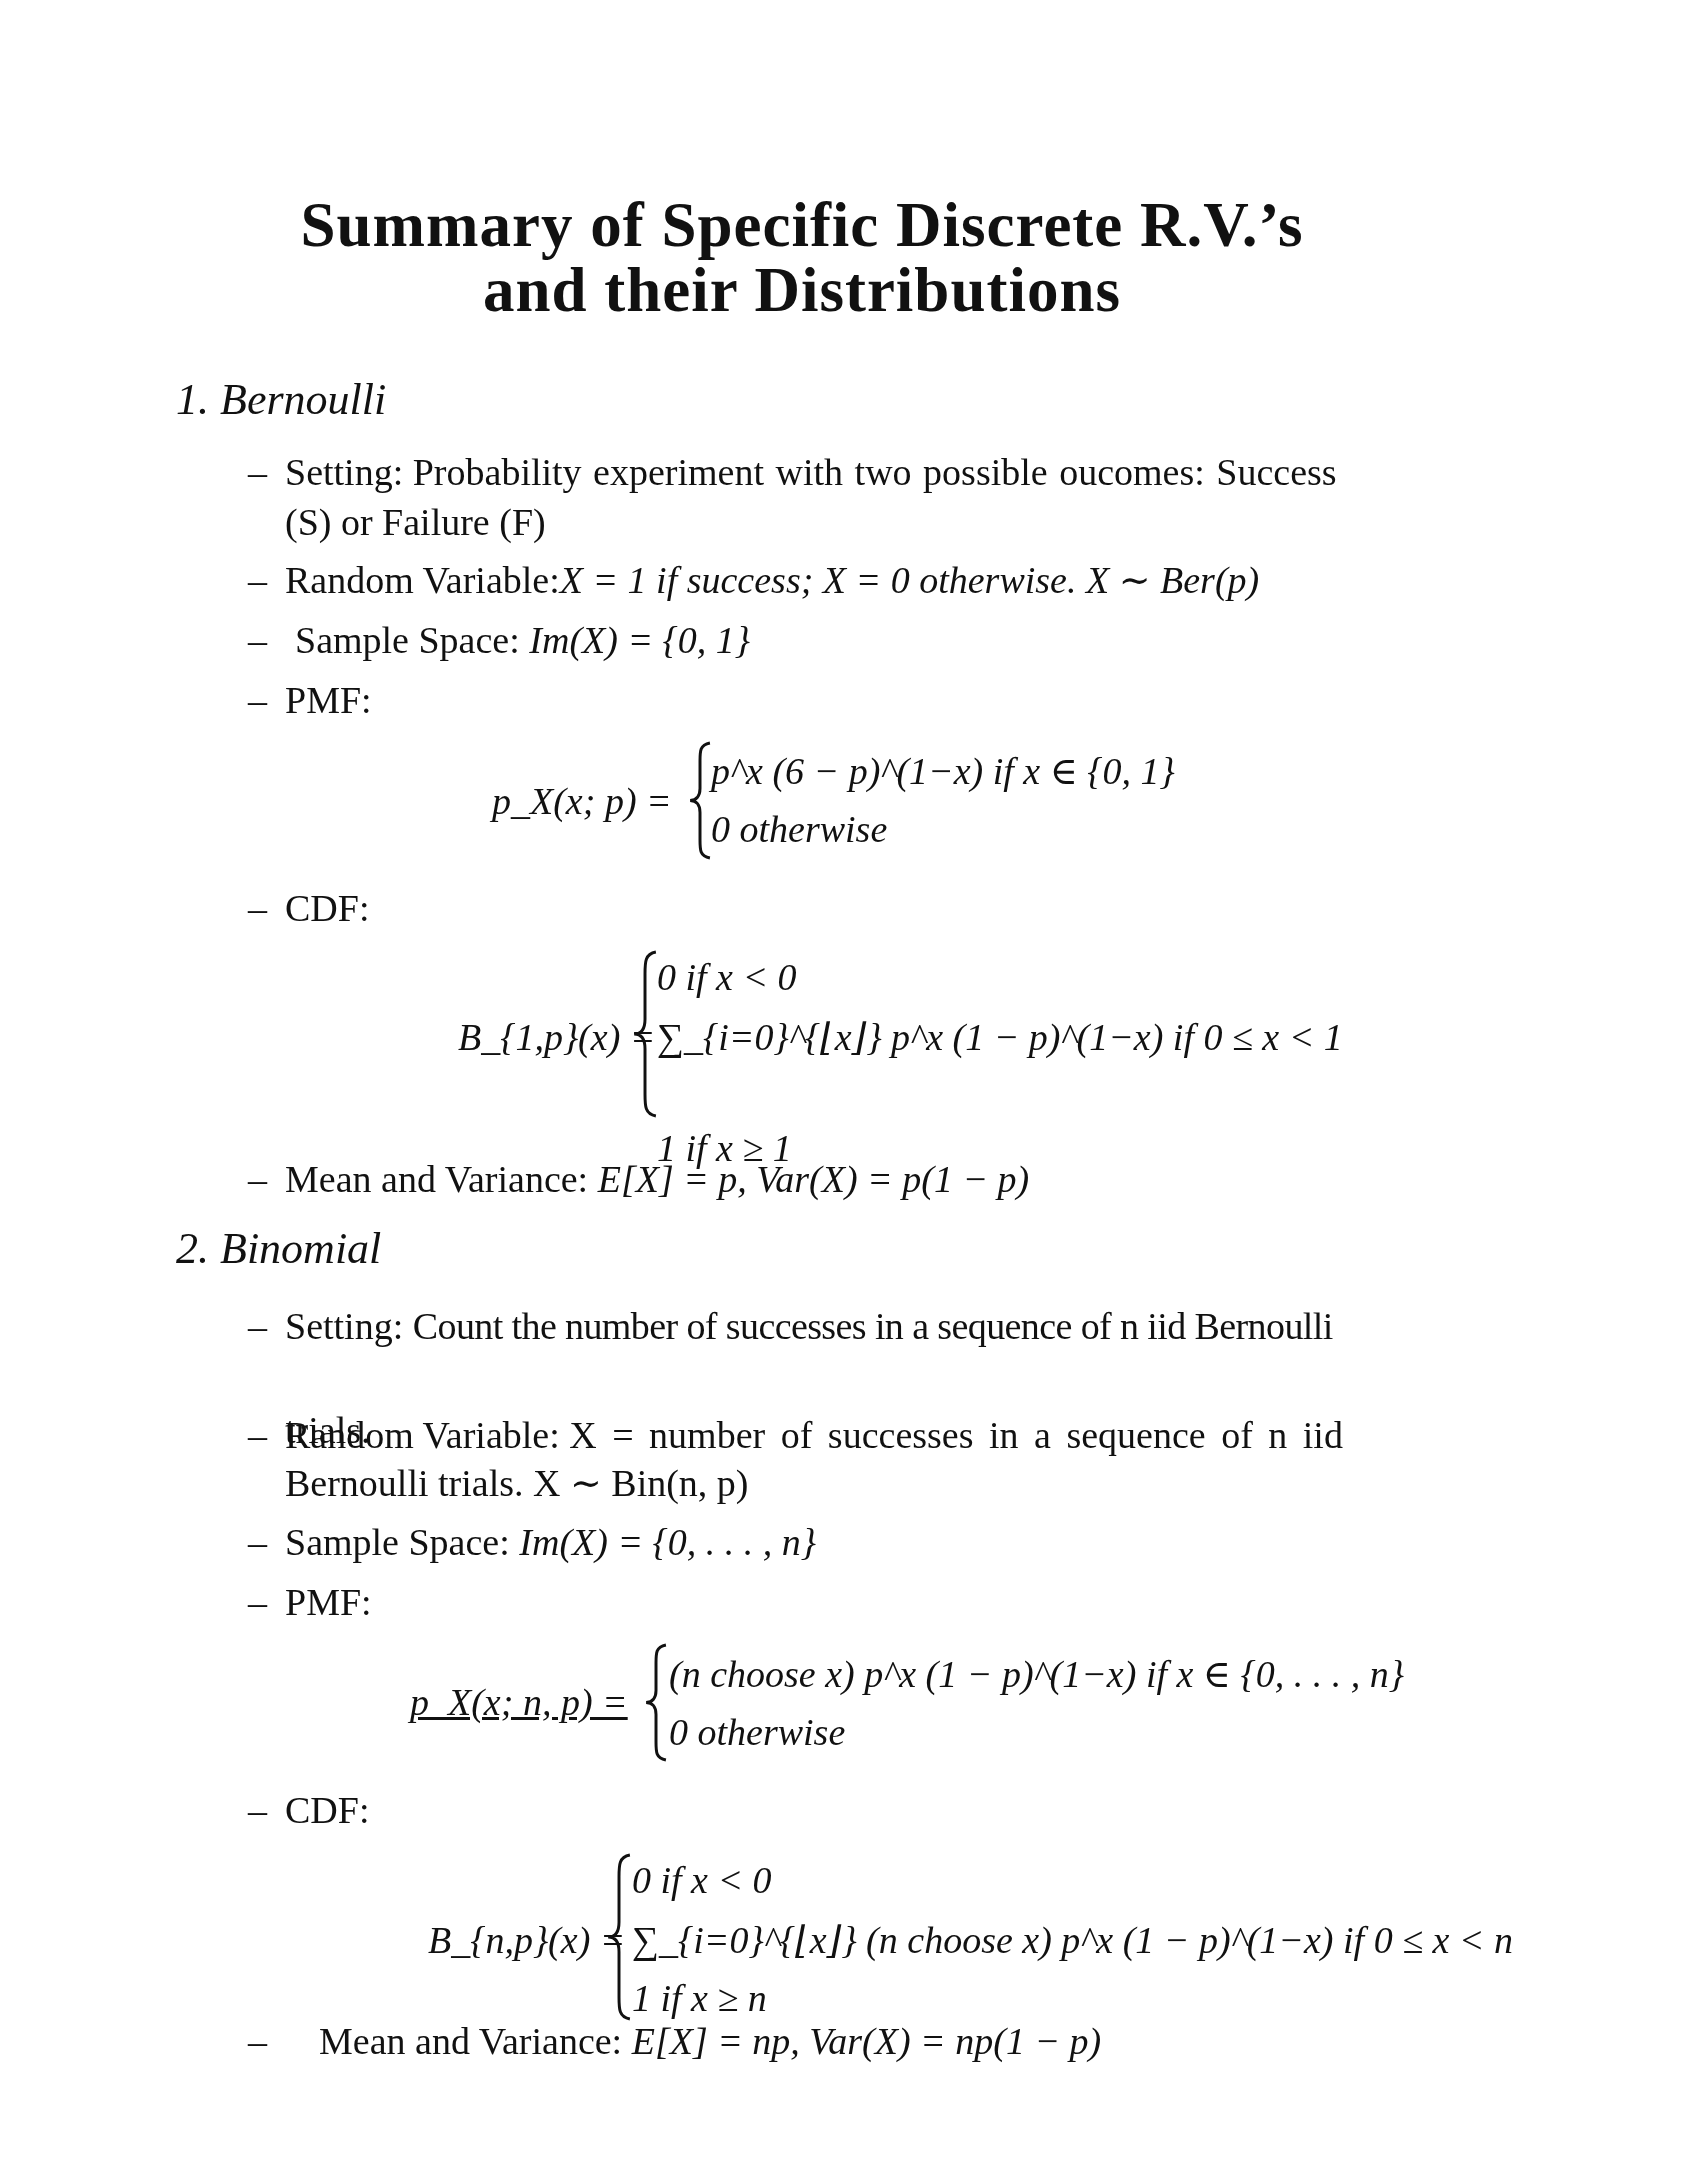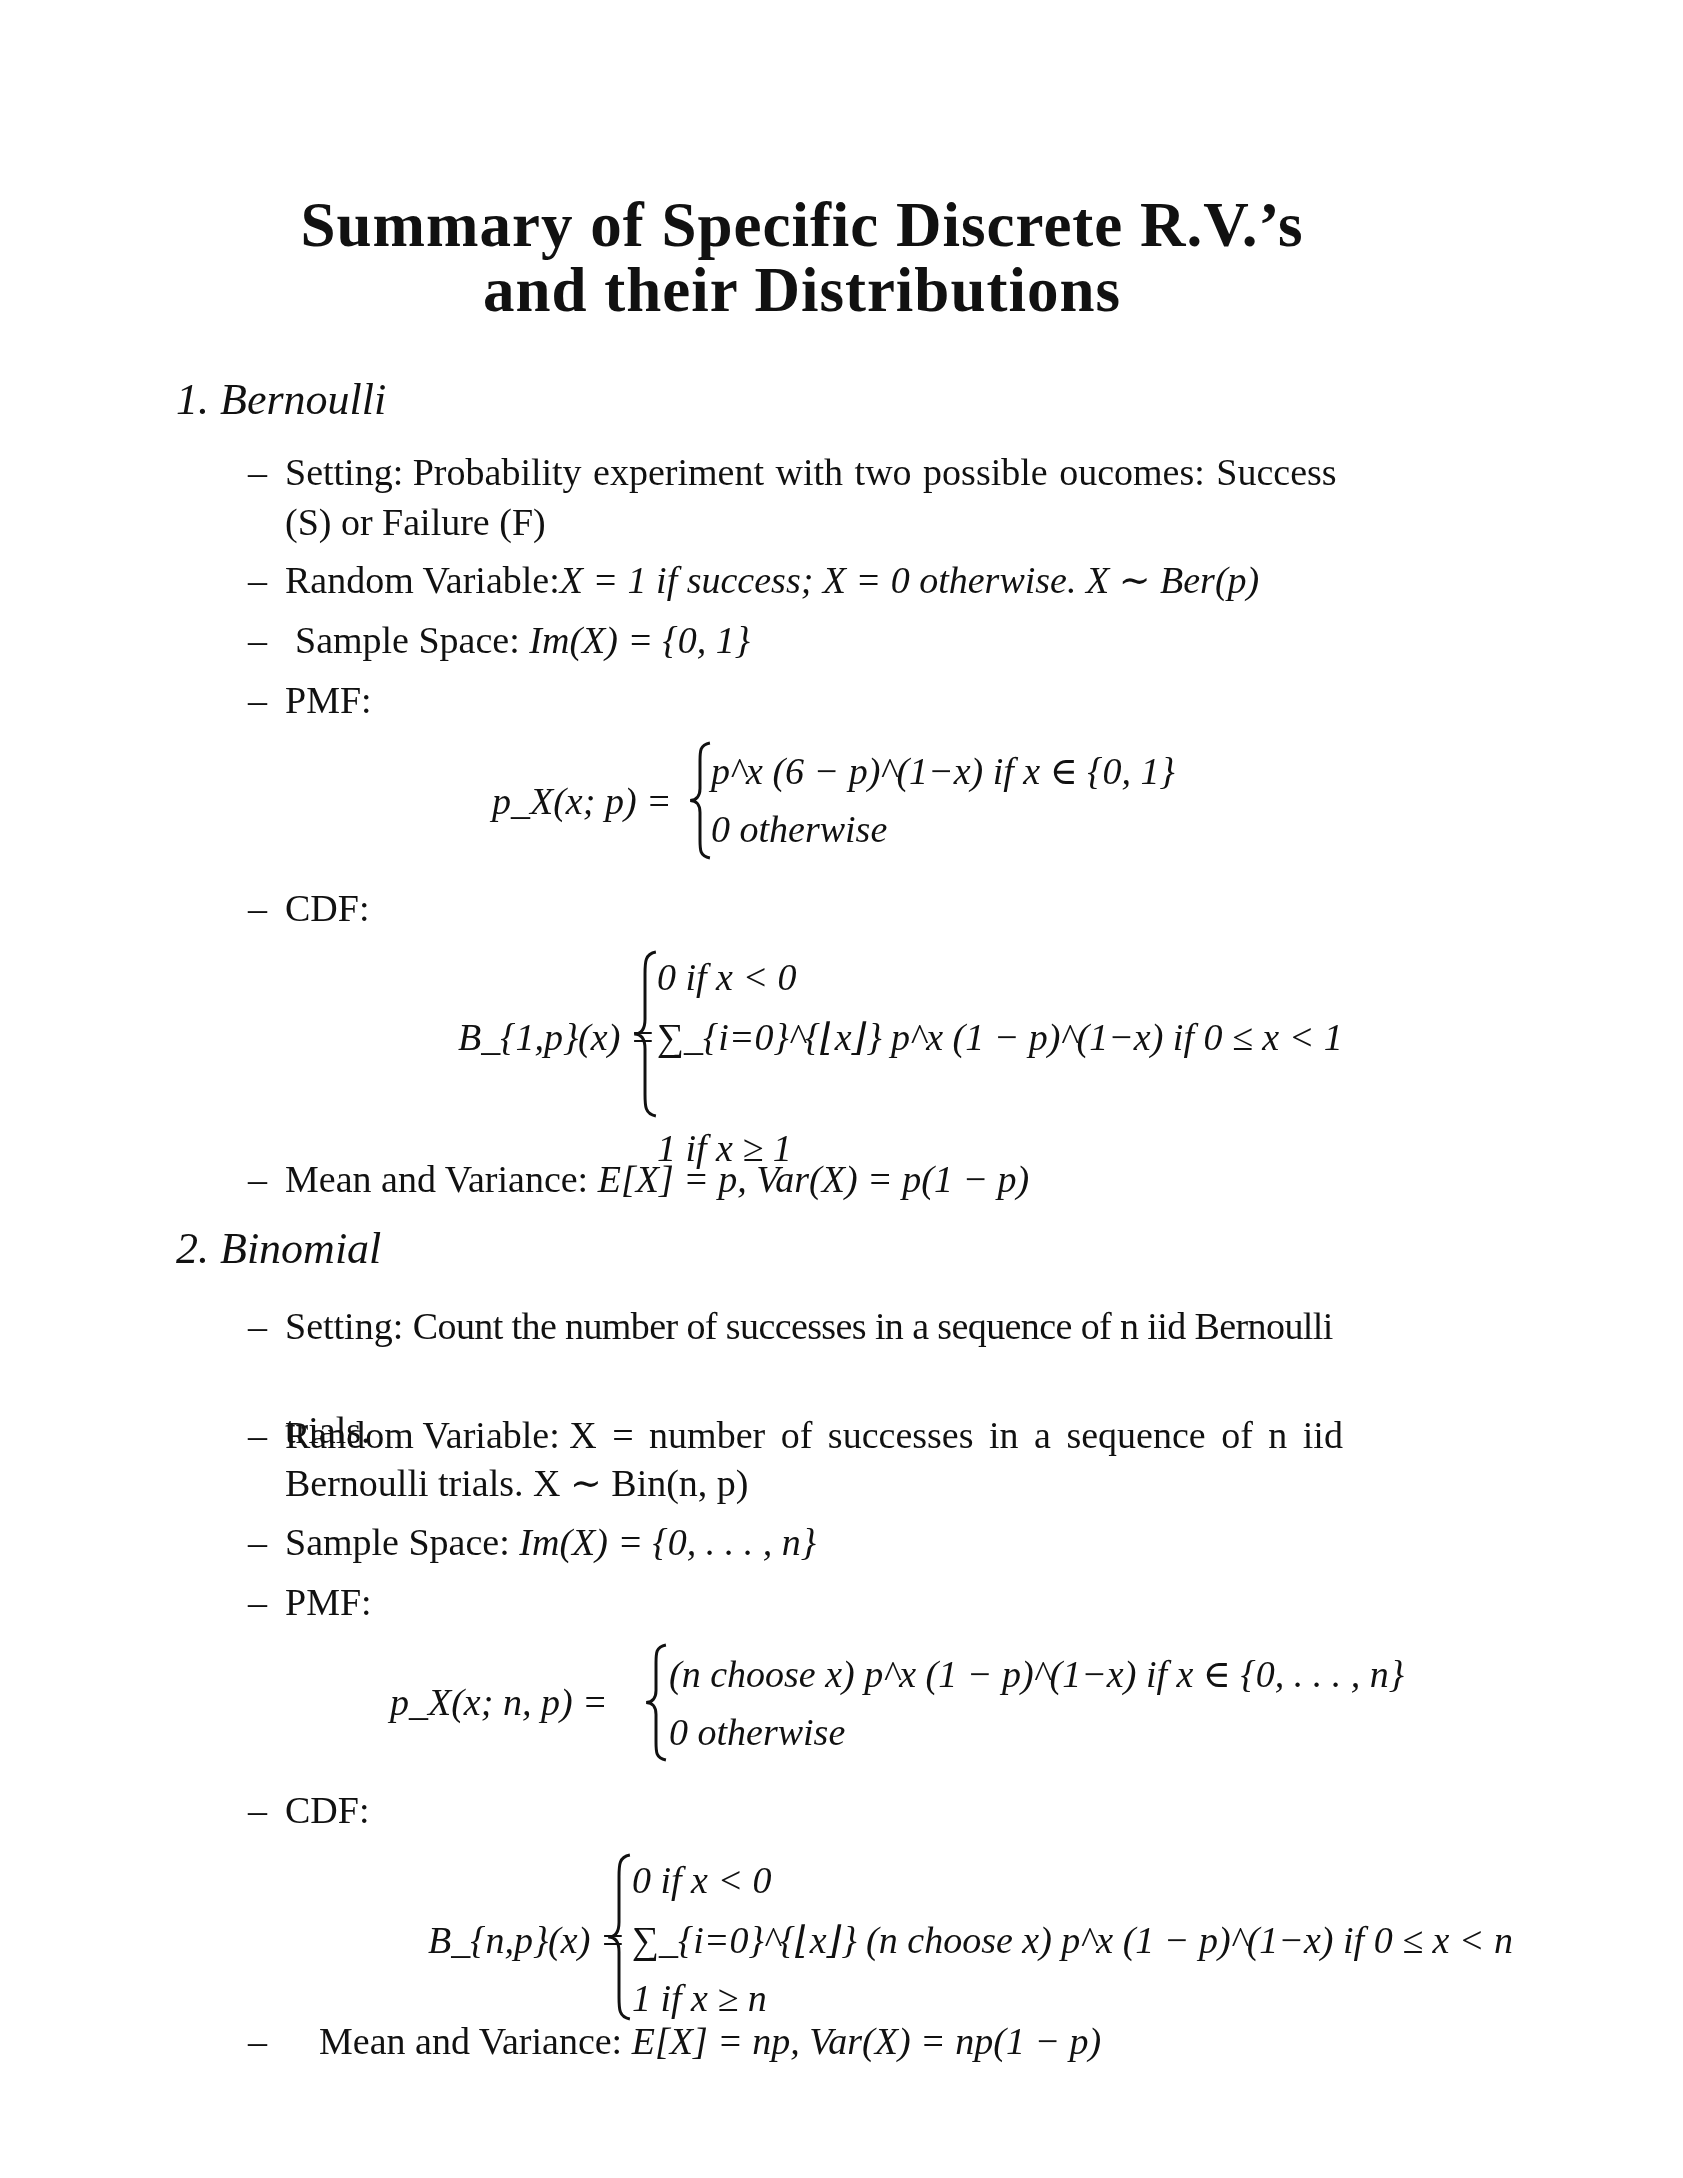--- a/index.html
+++ b/index.html
@@ -89,21 +89,21 @@
 
 <div class="abs dash" style="left:248px; top:1523px;">–</div>
 <div class="abs txt" style="left:285px; top:1523px;">
   <span>Sample Space:</span>
   <span class="m">Im(X) = {0, . . . , n}</span>
 </div>
 
 <div class="abs dash" style="left:248px; top:1583px;">–</div>
 <div class="abs txt" style="left:285px; top:1583px;">PMF:</div>
 
-<div class="abs txt m" style="left:390px; top:1683px;">p_X(x; n, p) =</div>
+<div class="abs txt m" style="left:410px; top:1683px;text-decoration:underline;">p_X(x; n, p) =</div>
 <svg class="abs" style="left:644px; top:1643px;" width="26" height="119" viewBox="0 0 26 120">
   <path d="M22 2 C12 4 12 10 12 20 L12 48 C12 56 8 60 2 60 C8 60 12 64 12 72 L12 100 C12 110 12 116 22 118" fill="none" stroke="#111" stroke-width="3"></path>
 </svg>
 <div class="abs txt m" style="left:669px; top:1655px;">(n choose x) p^x (1 − p)^(1−x) if x ∈ {0, . . . , n}</div>
 <div class="abs txt m" style="left:669px; top:1713px;">0 otherwise</div>
 
 <div class="abs dash" style="left:248px; top:1791px;">–</div>
 <div class="abs txt" style="left:285px; top:1791px;">CDF:</div>
 
 <div class="abs txt m" style="left:428px; top:1921px;">B_{n,p}(x) =</div>

